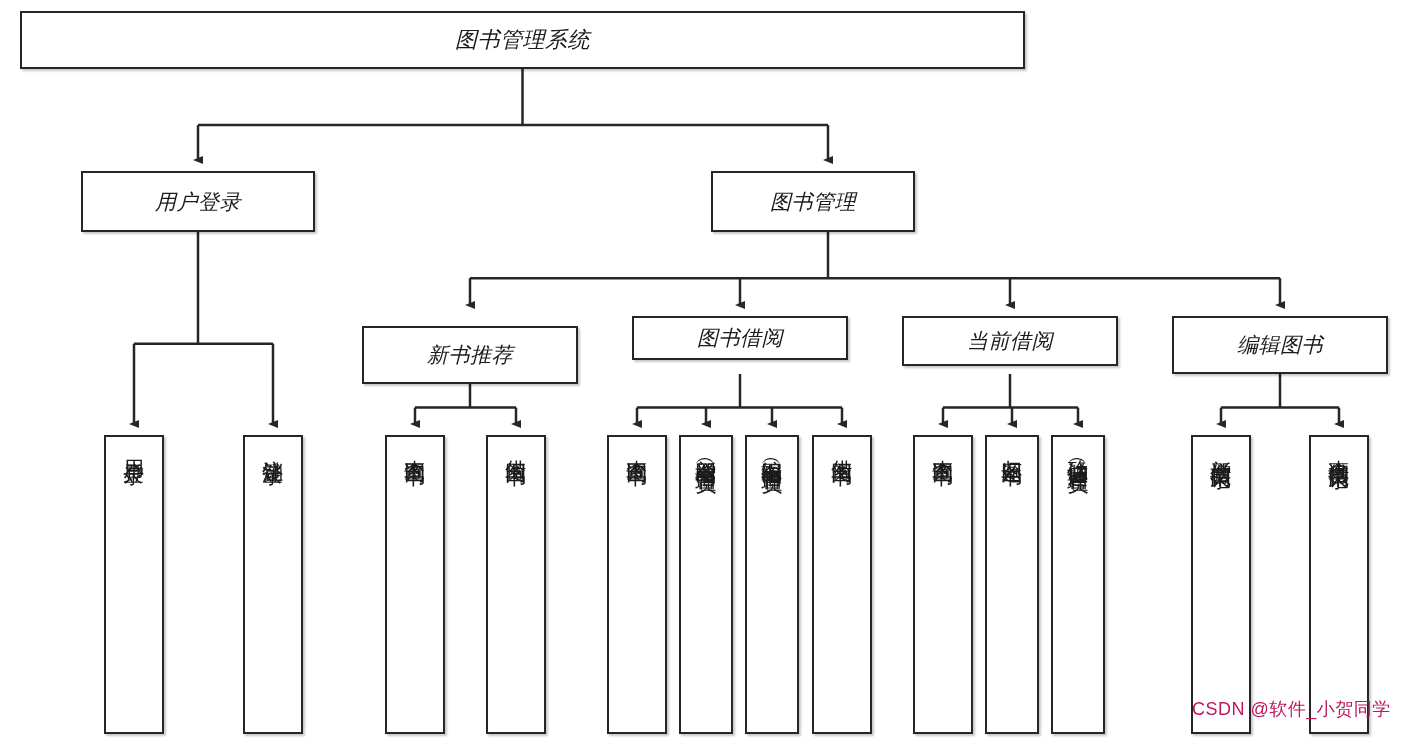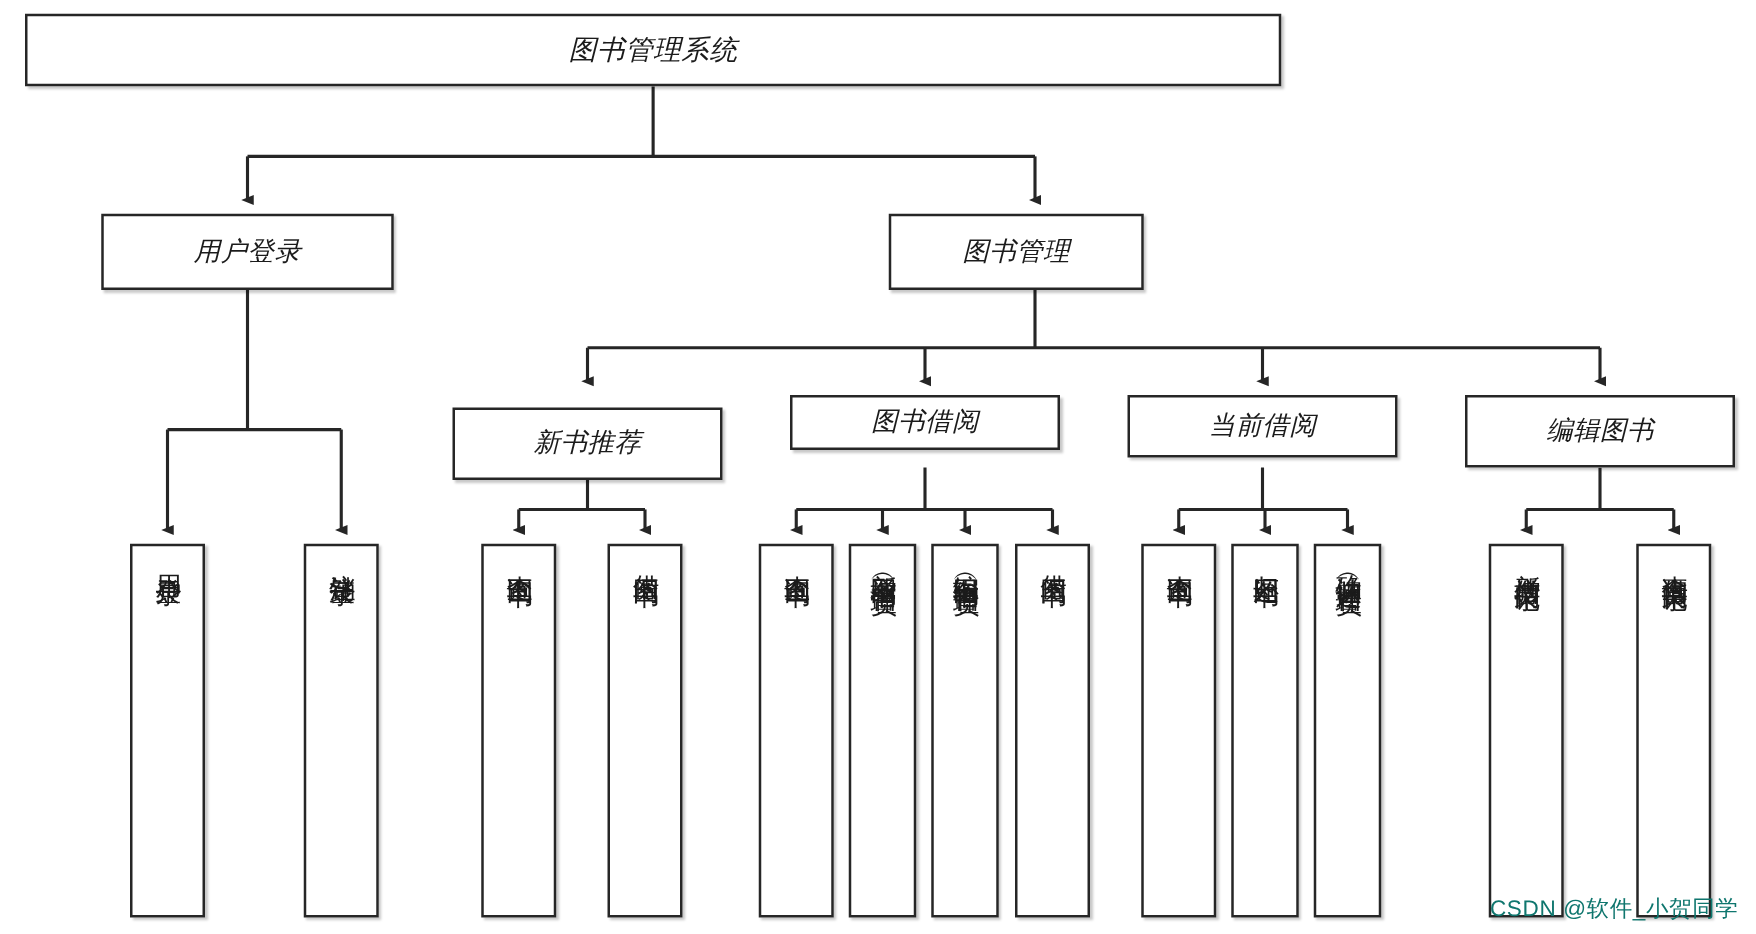--- a/index.html
+++ b/index.html
@@ -174,14 +174,14 @@
         <span class="label">确认归还（管理员）</span>
       </div>
       <div class="node vert" style="left: 1191px; top: 435px; width: 60px; height: 299px;">
         <span class="label">新增借阅记录</span>
       </div>
       <div class="node vert" style="left: 1309px; top: 435px; width: 60px; height: 299px;">
         <span class="label">查询借阅记录</span>
       </div>
     </div>
 
-  <div class="watermark" style="left: 1192px; top: 715px; color: #0f766e;">CSDN @软件_小贺同学</div>
+  <div class="watermark" style="left: 1192px; top: 697px; color: #be185d;">CSDN @软件_小贺同学</div>
 </div>
 
 </body></html>

